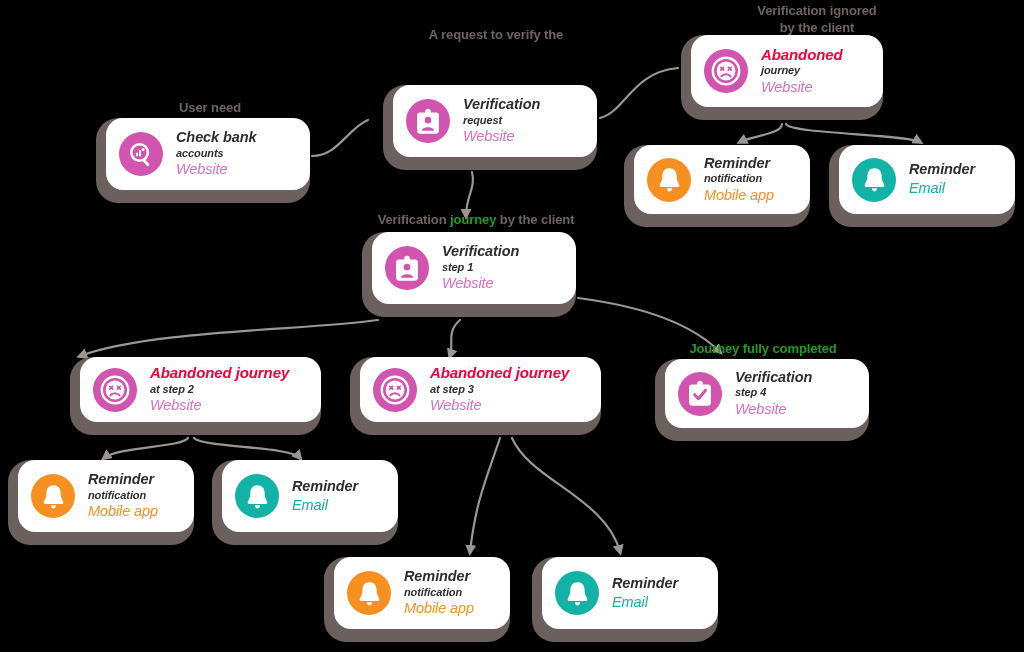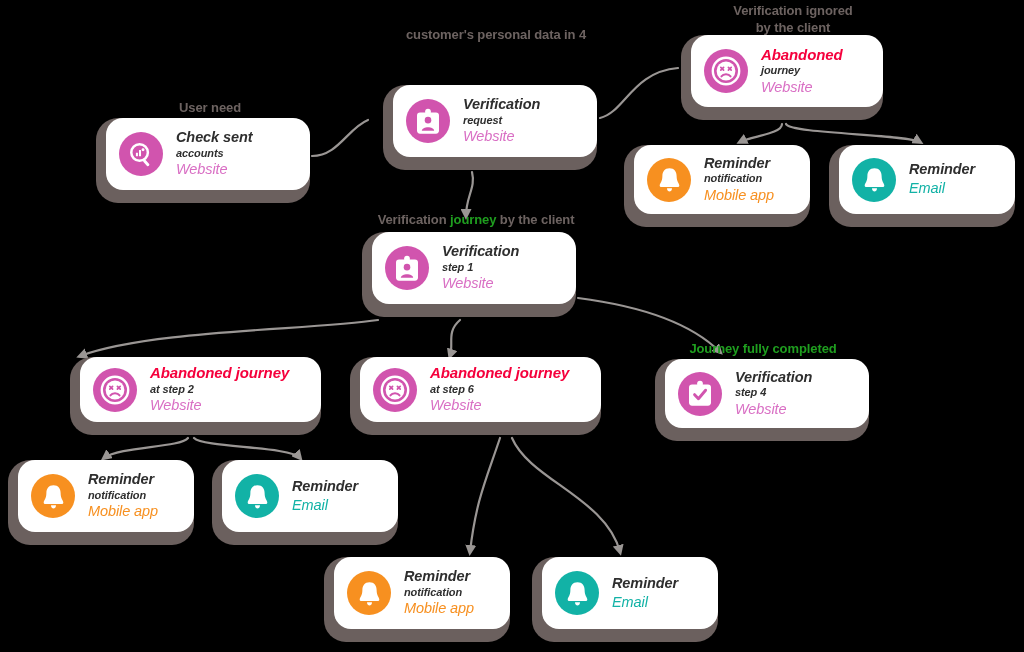--- a/index.html
+++ b/index.html
@@ -164,21 +164,21 @@
        <div class="icon-circle ic-pink">
             <svg width="27" height="27" viewBox="0 0 28 28">
         <circle cx="12" cy="12" r="8.6" fill="none" stroke="#ffffff" stroke-width="2.6"></circle>
         <rect x="8.2" y="12.2" width="2.1" height="3.6" fill="#ffffff"></rect>
         <rect x="11.4" y="9.4" width="2.1" height="6.4" fill="#ffffff"></rect>
         <circle cx="15.6" cy="9" r="1.5" fill="#ffffff"></circle>
         <rect x="17.4" y="18.6" width="3" height="8.2" rx="1.5" fill="#ffffff" transform="rotate(-42 18.9 22.7)"></rect>
       </svg>
           </div>
        <div class="node-text">
-         <div class="n-title">Check sent</div>
+         <div class="n-title">Check bank</div>
          <div class="n-sub">accounts</div>
          <div class="n-channel ch-website">Website</div>
        </div>
      </div>
       </div>
       <div class="node" style="left: 383px; top: 85px; width: 214px; height: 85px;">
         <div class="node-frame"></div>
      <div class="node-card">
        <div class="icon-circle ic-pink">
             <svg width="26" height="27" viewBox="0 0 26 28">
@@ -308,21 +308,21 @@
           <line x1="9.8" y1="11.4" x2="12.6" y2="14.2"></line>
           <line x1="12.6" y1="11.4" x2="9.8" y2="14.2"></line>
           <line x1="17.4" y1="11.4" x2="20.2" y2="14.2"></line>
           <line x1="20.2" y1="11.4" x2="17.4" y2="14.2"></line>
         </g>
         <path d="M10.4 20.4 C12.4 17.6 17.6 17.6 19.6 20.4" fill="none" stroke="#d154ae" stroke-width="1.9" stroke-linecap="round"></path>
       </svg>
           </div>
        <div class="node-text">
          <div class="n-title alert">Abandoned journey</div>
-         <div class="n-sub">at step 6</div>
+         <div class="n-sub">at step 3</div>
          <div class="n-channel ch-website">Website</div>
        </div>
      </div>
       </div>
       <div class="node" style="left: 655px; top: 359px; width: 214px; height: 82px;">
         <div class="node-frame"></div>
      <div class="node-card">
        <div class="icon-circle ic-pink">
             <svg width="26" height="27" viewBox="0 0 26 28">
         <rect x="1.6" y="4.6" width="22.8" height="22" rx="3.2" fill="#ffffff"></rect>
@@ -410,23 +410,23 @@
          <div class="n-title">Reminder</div>
 
          <div class="n-channel ch-email">Email</div>
        </div>
      </div>
       </div>
     </div>
   <div id="annotations-layer">
       <div class="annotation" style="left: 155px; top: 99px; width: 110px;"><span>User need</span></div>
       <div class="annotation" style="left: 388px; top: 26px; width: 216px;">
-        <div>customer's personal data in 4</div>
-      </div>
-      <div class="annotation" style="left: 700px; top: 2px; width: 186px;">
+        <div>A request to verify the</div>
+      </div>
+      <div class="annotation" style="left: 724px; top: 2px; width: 186px;">
         <div>Verification ignored</div>
         <div>by the client</div>
       </div>
       <div class="annotation" style="left: 352px; top: 211px; width: 248px;"><span>Verification </span><span class="accent-green">journey</span><span> by the client</span></div>
       <div class="annotation all-green" style="left: 660px; top: 340px; width: 206px;"><span>Journey fully completed</span></div>
     </div>
 
 </div>
 
 </body></html>

